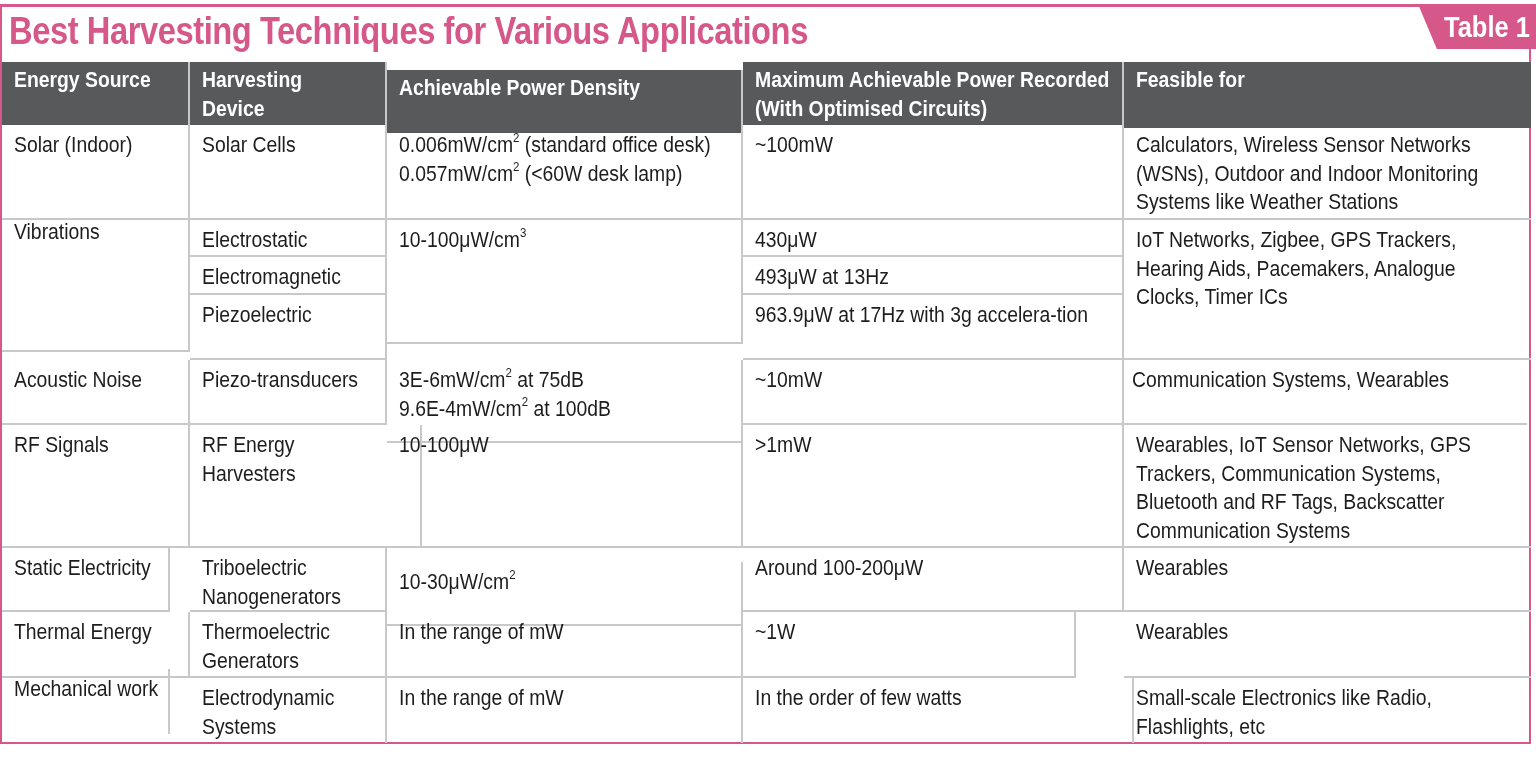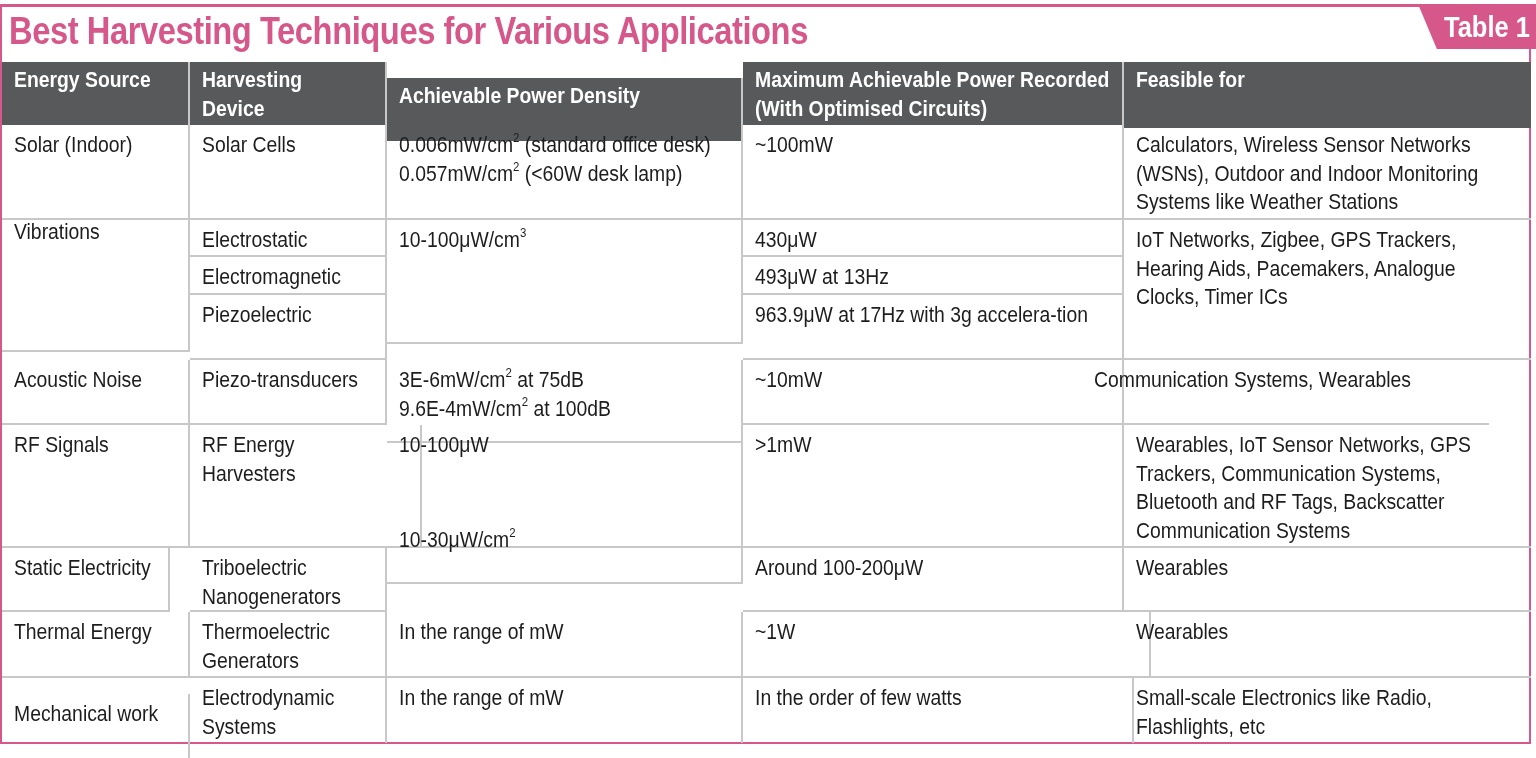--- a/index.html
+++ b/index.html
@@ -27,21 +27,21 @@
 <body>
 
 <div class="frame"></div>
 <div class="title">Best Harvesting Techniques for Various Applications</div>
 <div class="badge"><span>Table 1</span></div>
 
 <div class="grid">
 
   <div class="cell hdr" style="left:0;top:0;width:188px;height:63px"><span class="t">Energy Source</span></div>
   <div class="cell hdr" style="left:188px;top:0;width:197px;height:63px"><span class="t" style="width:100%">Harvesting Device</span></div>
-  <div class="cell hdr" style="left:385px;top:16px;width:356px;height:63px"><span class="t">Achievable Power Density</span></div>
+  <div class="cell hdr" style="left:385px;top:8px;width:356px;height:63px"><span class="t">Achievable Power Density</span></div>
   <div class="cell hdr" style="left:741px;top:0;width:381px;height:63px"><span class="t">Maximum Achievable Power Recorded (With Optimised Circuits)</span></div>
   <div class="cell hdr last" style="left:1122px;top:0;width:407px;height:66px"><span class="t">Feasible for</span></div>
 
   <div class="cell" style="left:0;top:63px;width:188px;height:95px"><span class="t">Solar (Indoor)</span></div>
   <div class="cell" style="left:188px;top:63px;width:197px;height:95px"><span class="t">Solar Cells</span></div>
   <div class="cell" style="left:385px;top:63px;width:356px;height:95px"><span class="t"><span>0.006mW/cm</span><sup>2</sup><span> (standard office desk)</span><br><span>0.057mW/cm</span><sup>2</sup><span> (&lt;60W desk lamp)</span></span></div>
   <div class="cell" style="left:741px;top:63px;width:381px;height:95px"><span class="t">~100mW</span></div>
   <div class="cell last" style="left:1122px;top:63px;width:407px;height:95px"><span class="t">Calculators, Wireless Sensor Networks (WSNs), Outdoor and Indoor Monitoring Systems like Weather Stations</span></div>
 
   <div class="cell" style="left:0;top:150px;width:188px;height:140px"><span class="t">Vibrations</span></div>
@@ -51,38 +51,38 @@
   <div class="cell" style="left:385px;top:158px;width:356px;height:124px"><span class="t"><span>10-100μW/cm</span><sup>3</sup></span></div>
   <div class="cell" style="left:741px;top:158px;width:381px;height:37px"><span class="t">430μW</span></div>
   <div class="cell" style="left:741px;top:195px;width:381px;height:38px"><span class="t">493μW at 13Hz</span></div>
   <div class="cell" style="left:741px;top:233px;width:381px;height:65px"><span class="t" style="width:108%">963.9μW at 17Hz with 3g accelera-tion</span></div>
   <div class="cell last" style="left:1122px;top:158px;width:407px;height:140px"><span class="t">IoT Networks, Zigbee, GPS Trackers, Hearing Aids, Pacemakers, Analogue Clocks, Timer ICs</span></div>
 
   <div class="cell" style="left:0;top:298px;width:188px;height:65px"><span class="t">Acoustic Noise</span></div>
   <div class="cell" style="left:188px;top:298px;width:197px;height:65px"><span class="t">Piezo-transducers</span></div>
   <div class="cell" style="left:385px;top:298px;width:356px;height:83px"><span class="t"><span>3E-6mW/cm</span><sup>2</sup><span> at 75dB</span><br><span>9.6E-4mW/cm</span><sup>2</sup><span> at 100dB</span></span></div>
   <div class="cell" style="left:741px;top:298px;width:381px;height:65px"><span class="t">~10mW</span></div>
-  <div class="cell last" style="left:1080px;top:298px;width:407px;height:65px"><span class="t">Communication Systems, Wearables</span></div>
+  <div class="cell last" style="left:1118px;top:298px;width:407px;height:65px"><span class="t">Communication Systems, Wearables</span></div>
 
   <div class="cell" style="left:0;top:363px;width:188px;height:123px"><span class="t">RF Signals</span></div>
   <div class="cell" style="left:188px;top:363px;width:232px;height:123px"><span class="t" style="width:100%">RF Energy Harvesters</span></div>
   <div class="cell" style="left:385px;top:363px;width:356px;height:123px"><span class="t">10-100μW</span></div>
   <div class="cell" style="left:741px;top:363px;width:381px;height:123px"><span class="t">&gt;1mW</span></div>
   <div class="cell last" style="left:1122px;top:363px;width:407px;height:123px"><span class="t">Wearables, IoT Sensor Networks, GPS Trackers, Communication Systems, Bluetooth and RF Tags, Backscatter Communication Systems</span></div>
 
   <div class="cell" style="left:0;top:486px;width:168px;height:64px"><span class="t">Static Electricity</span></div>
   <div class="cell" style="left:188px;top:486px;width:197px;height:64px"><span class="t" style="width:100%">Triboelectric Nanogenerators</span></div>
-  <div class="cell" style="left:385px;top:458px;width:356px;height:64px"><span class="t"><span>10-30μW/cm</span><sup>2</sup></span></div>
+  <div class="cell" style="left:385px;top:500px;width:356px;height:64px"><span class="t"><span>10-30μW/cm</span><sup>2</sup></span></div>
   <div class="cell" style="left:741px;top:486px;width:381px;height:64px"><span class="t">Around 100-200μW</span></div>
   <div class="cell last" style="left:1122px;top:486px;width:407px;height:64px"><span class="t">Wearables</span></div>
 
   <div class="cell" style="left:0;top:550px;width:188px;height:66px"><span class="t">Thermal Energy</span></div>
   <div class="cell" style="left:188px;top:550px;width:197px;height:66px"><span class="t" style="width:100%">Thermoelectric Generators</span></div>
   <div class="cell" style="left:385px;top:550px;width:356px;height:66px"><span class="t">In the range of mW</span></div>
-  <div class="cell" style="left:741px;top:550px;width:408px;height:66px"><span class="t">~1W</span></div>
+  <div class="cell" style="left:741px;top:550px;width:333px;height:66px"><span class="t">~1W</span></div>
   <div class="cell last" style="left:1122px;top:550px;width:407px;height:66px"><span class="t">Wearables</span></div>
 
-  <div class="cell" style="left:0;top:632px;width:188px;height:65px;border-bottom:none"><span class="t">Mechanical work</span></div>
+  <div class="cell" style="left:0;top:607px;width:168px;height:65px;border-bottom:none"><span class="t">Mechanical work</span></div>
   <div class="cell" style="left:188px;top:616px;width:197px;height:65px;border-bottom:none"><span class="t" style="width:100%">Electrodynamic Systems</span></div>
   <div class="cell" style="left:385px;top:616px;width:356px;height:65px;border-bottom:none"><span class="t">In the range of mW</span></div>
   <div class="cell" style="left:741px;top:616px;width:391px;height:65px;border-bottom:none"><span class="t">In the order of few watts</span></div>
   <div class="cell last" style="left:1122px;top:616px;width:407px;height:65px;border-bottom:none"><span class="t">Small-scale Electronics like Radio, Flashlights, etc</span></div>
 </div>
 
 </body></html>

